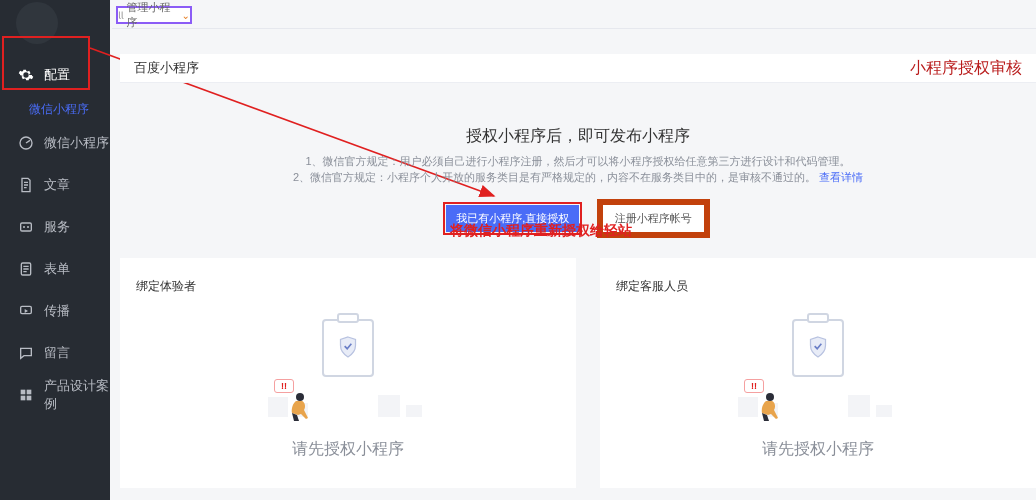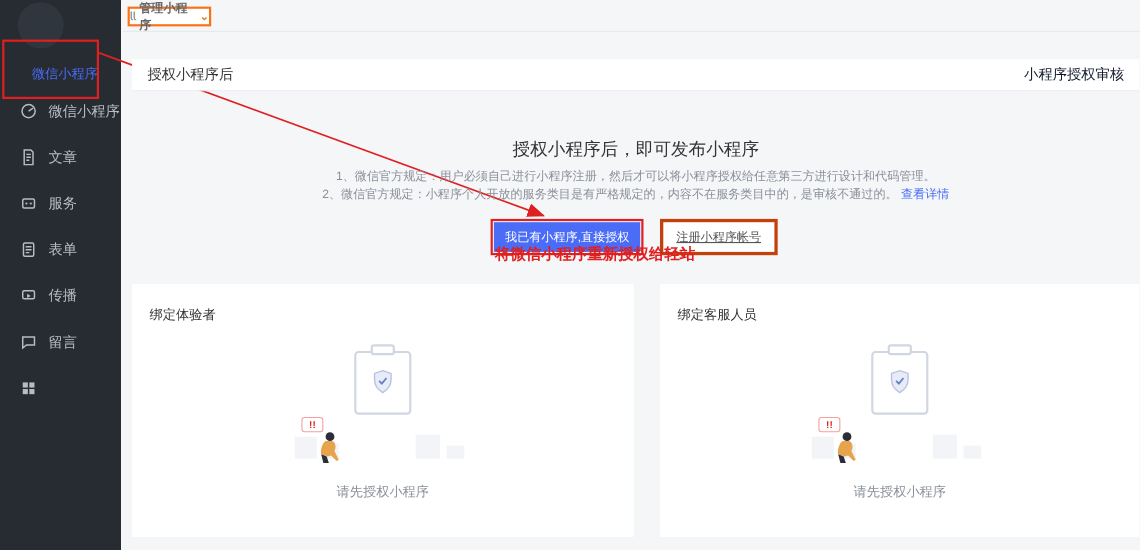--- a/index.html
+++ b/index.html
@@ -9,47 +9,47 @@
 .side-sep { height: 10px; }
 .side-item { display: flex; align-items: center; height: 42px; padding-left: 18px; cursor: pointer; }
 .side-item .icon { width: 16px; height: 16px; margin-right: 10px; display: inline-flex; align-items: center; justify-content: center; }
 .side-item .icon svg { width: 16px; height: 16px; fill: #b8bcc4; }
 .side-item.active { color: #fff; }
 .side-item.active .icon svg { fill: #fff; }
 .side-sub { display: block; height: 26px; line-height: 26px; padding-left: 29px; font-size: 12px; cursor: pointer; }
 .side-sub.sel { color: #4a6cf7; }
 .side-sub.norm { color: #8a8f99; }
 
-.top-hl { position: absolute; left: 116px; top: 6px; width: 76px; height: 18px; border: 2px solid #f97316; display: flex; align-items: center; justify-content: center; background: #fff; font-size: 11px; color: #666; font-weight: bold; }
+.top-hl { position: absolute; left: 116px; top: 6px; width: 76px; height: 18px; border: 2px solid #8b5cf6; display: flex; align-items: center; justify-content: center; background: #fff; font-size: 11px; color: #666; }
 .top-hl .bars { color: #999; margin-right: 3px; font-size: 10px; }
 .top-hl .chev { color: #e67e22; margin-left: 3px; font-size: 10px; }
 .top-underline { position: absolute; left: 112px; top: 28px; width: 924px; height: 1px; background: #e6e8ee; }
 
 .side-hl { position: absolute; left: 2px; top: 36px; width: 88px; height: 54px; border: 2px solid #e02020; pointer-events: none; }
 
 .panel-header { position: absolute; left: 120px; top: 54px; width: 916px; height: 28px; background: #fff; display: flex; align-items: center; justify-content: space-between; padding: 0 14px; font-size: 13px; }
-.panel-header .right { color: #0f172a; font-size: 13px; }
+.panel-header .right { color: #b91c1c; font-size: 16px; }
 .panel-underline { position: absolute; left: 120px; top: 82px; width: 916px; height: 1px; background: #eceef3; }
 
 .main-area { position: absolute; left: 120px; top: 96px; width: 916px; height: 144px; text-align: center; }
 .main-title { font-size: 16px; color: #333; font-weight: 500; margin-top: 30px; }
 .main-desc { font-size: 11px; color: #8a8f99; margin-top: 6px; line-height: 16px; }
 .main-desc .link { color: #4a6cf7; margin-top: 39px; }
 .btn-row { margin-top: 14px; }
 .btn-primary { display: inline-block; background: #4a6cf7; color: #fff; font-size: 11px; padding: 6px 10px; border: none; cursor: pointer; outline: 2px solid #e02020; outline-offset: 1px; }
-.btn-secondary { display: inline-block; background: #fff; color: #555; font-size: 11px; padding: 6px 12px; border: 3px solid #c2410c; cursor: pointer; margin-left: 14px; text-decoration: underline; }
+.btn-secondary { display: inline-block; background: #fff; color: #555; font-size: 11px; padding: 6px 12px; border: 6px solid #c2410c; cursor: pointer; margin-left: 14px; }
 
 .red-anno { position: absolute; left: 450px; top: 222px; font-size: 14px; color: #e02020; font-weight: bold; }
 
 .card { position: absolute; top: 258px; width: 456px; height: 230px; background: #fff; }
 .card.left { left: 120px; }
 .card.right { left: 600px; width: 436px; }
 .card-title { font-size: 12px; color: #333; padding: 20px 0 0 16px; }
 .illus-wrap { width: 100%; height: 120px; position: relative; margin-top: 18px; }
-.card-msg { text-align: center; font-size: 12px; color: #8a8f99; margin-top: 6px; }
+.card-msg { text-align: center; font-size: 16px; color: #8a8f99; margin-top: 6px; }
 
 .clipboard { position: absolute; left: 50%; top: 0; transform: translateX(-50%); width: 52px; height: 64px; }
 .clipboard .back { position: absolute; inset: 6px 0 0 0; border: 2px solid #d0d6e2; border-radius: 4px; background: #fff; }
 .clipboard .clip { position: absolute; left: 50%; top: 0; transform: translateX(-50%); width: 22px; height: 10px; border: 2px solid #d0d6e2; border-radius: 3px; background: #fff; }
 .clipboard .shield { position: absolute; left: 50%; top: 22px; transform: translateX(-50%); width: 20px; height: 24px; }
 .clipboard .shield svg { width: 20px; height: 24px; }
 .buildings { position: absolute; bottom: 16px; left: 50%; transform: translateX(-50%); width: 180px; height: 30px; opacity: 0.25; }
 .buildings .b { position: absolute; bottom: 0; background: #d0d6e2; }
 .person { position: absolute; left: 50%; bottom: 12px; transform: translateX(-74px); width: 40px; height: 42px; }
 .excl { position: absolute; left: 0; top: 0; width: 20px; height: 14px; background: #fff; border: 1px solid #f5a0a0; border-radius: 3px; color: #e02020; font-size: 9px; font-weight: bold; display: flex; align-items: center; justify-content: center; }
@@ -58,20 +58,28 @@
 .arrow-svg { position: absolute; left: 86px; top: 44px; width: 420px; height: 164px; pointer-events: none; }
 
 </style>
 </head>
 <body>
 
 <div class="sidebar">
   <div class="avatar-placeholder"></div>
   <div class="side-sep"></div>
 
+  <div class="side-item active">
+    <span class="icon">
+      <svg viewBox="0 0 24 24">
+          <path d="M12 8a4 4 0 100 8 4 4 0 000-8zm9 4a7 7 0 01-.1 1.2l2 1.6-2 3.4-2.4-.8a7 7 0 01-2 .1l-.4 2.5h-4l-.4-2.5a7 7 0 01-2-.1l-2.4.8-2-3.4 2-1.6A7 7 0 013 12a7 7 0 01.1-1.2l-2-1.6 2-3.4 2.4.8a7 7 0 012-.1L8 4h4l.4 2.5a7 7 0 012 .1l2.4-.8 2 3.4-2 1.6c.1.4.2.8.2 1.2z"></path>
+        </svg>
+    </span>
+    <span>配置</span>
+  </div>
   <div class="side-sub sel">微信小程序</div>
 
   <div class="side-item">
     <span class="icon">
       <svg viewBox="0 0 24 24">
           <circle cx="12" cy="12" r="9" fill="none" stroke="#b8bcc4" stroke-width="2"></circle>
           <path d="M12 12l6-4" stroke="#b8bcc4" stroke-width="2"></path>
         </svg>
     </span>
     <span>微信小程序</span>
@@ -129,20 +137,21 @@
 
   <div class="side-item">
     <span class="icon">
       <svg viewBox="0 0 24 24">
           <rect x="4" y="4" width="7" height="7"></rect>
           <rect x="13" y="4" width="7" height="7"></rect>
           <rect x="4" y="13" width="7" height="7"></rect>
           <rect x="13" y="13" width="7" height="7"></rect>
         </svg>
     </span>
+    <span>产品设计案例</span>
   </div>
 
 </div>
 
 <div class="side-hl"></div>
 
 <div class="top-hl">
   <span class="bars">𝗅𝗅</span>
   <span>管理小程序</span>
   <span class="chev">⌄</span>
@@ -152,21 +161,21 @@
 <svg class="arrow-svg">
   <defs>
       <marker id="ah" markerWidth="10" markerHeight="8" refX="9" refY="4" orient="auto">
         <path d="M0 0L10 4L0 8z" fill="#e02020"></path>
       </marker>
     </defs>
   <line x1="4" y1="4" x2="408" y2="152" stroke="#e02020" stroke-width="1.6" marker-end="url(#ah)"></line>
 </svg>
 
 <div class="panel-header">
-  <span>授权小程序后</span>
+  <span>百度小程序</span>
   <span class="right">小程序授权审核</span>
 </div>
 <div class="panel-underline"></div>
 
 <div class="main-area">
   <div class="main-title">授权小程序后，即可发布小程序</div>
   <div class="main-desc">
     <span>1、微信官方规定：用户必须自己进行小程序注册，然后才可以将小程序授权给任意第三方进行设计和代码管理。</span><br>
     <span>2、微信官方规定：小程序个人开放的服务类目是有严格规定的，内容不在服务类目中的，是审核不通过的。</span>
     <span class="link">查看详情</span>

